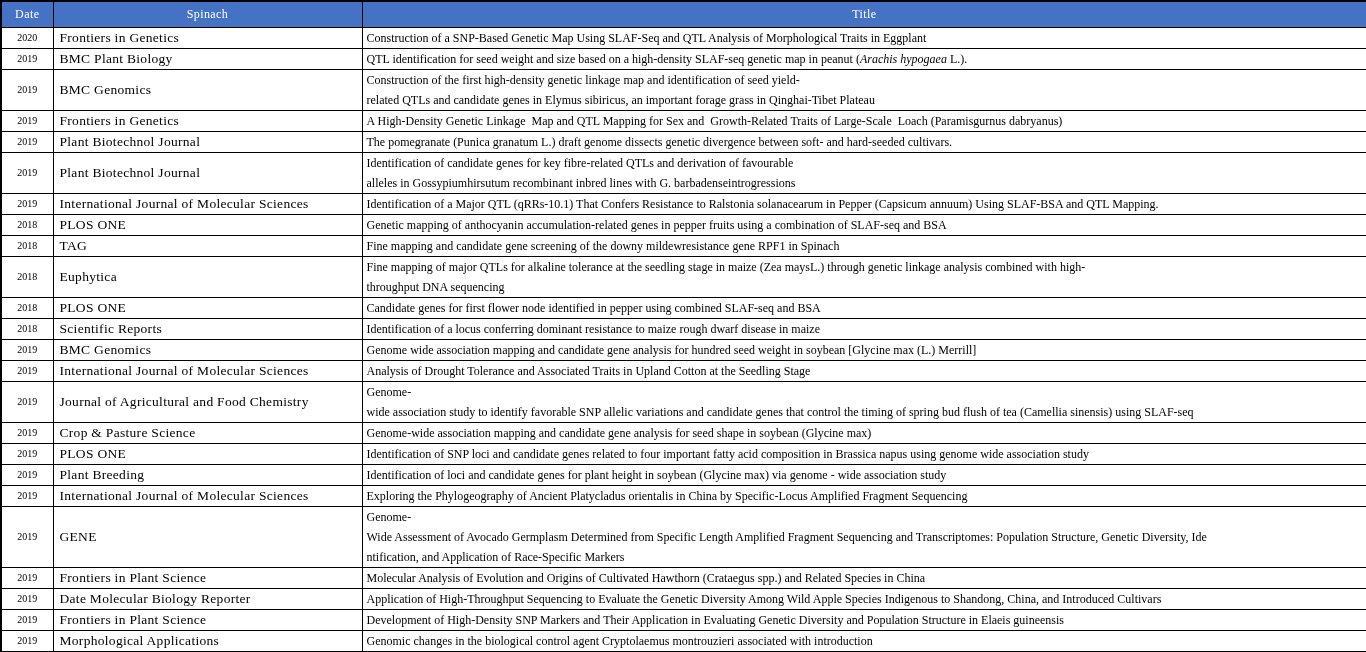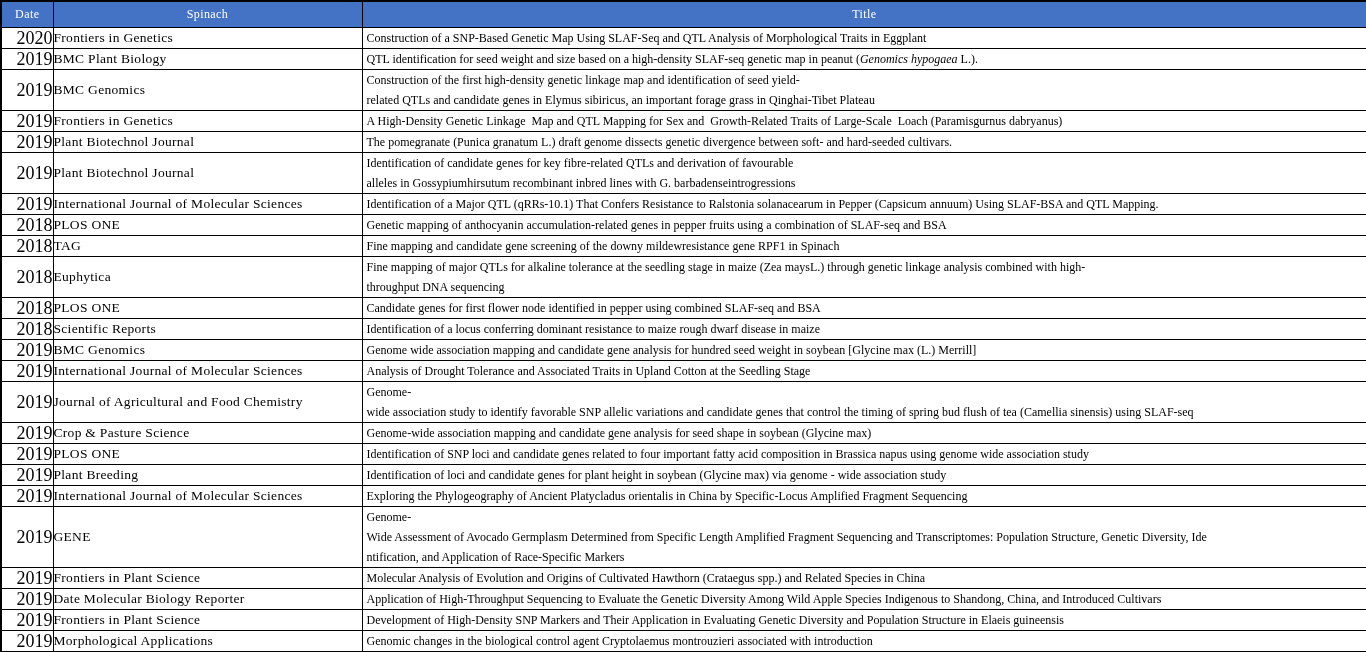--- a/index.html
+++ b/index.html
@@ -30,25 +30,26 @@
     color:var(--header-text);
     font-weight:normal;
     font-size:12px;
     letter-spacing:0.4px;
     height:26px;
     text-align:center;
     padding:0;
   }
   td{line-height:20px;padding:0;}
   td.date-cell{
-    text-align:right;
-    font-size:18px;
+    text-align:center;
+    font-size:10px;
   }
   td.journal-cell{
     text-align:left;
+    padding-left:6px;
     font-size:13.5px;
     letter-spacing:0.3px;
     margin-top:20px;
   }
   td.title-cell{
     text-align:left;
     padding:0 4px;
     font-size:12px;
     white-space:pre-wrap;
     overflow:hidden;
@@ -72,21 +73,21 @@
   </thead>
   <tbody>
       <tr>
         <td class="date-cell">2020</td>
         <td class="journal-cell">Frontiers in Genetics</td>
         <td class="title-cell">Construction of a SNP-Based Genetic Map Using SLAF-Seq and QTL Analysis of Morphological Traits in Eggplant</td>
       </tr>
       <tr>
         <td class="date-cell">2019</td>
         <td class="journal-cell">BMC Plant Biology</td>
-        <td class="title-cell">QTL identification for seed weight and size based on a high-density SLAF-seq genetic map in peanut (<i>Genomics hypogaea</i> L.).</td>
+        <td class="title-cell">QTL identification for seed weight and size based on a high-density SLAF-seq genetic map in peanut (<i>Arachis hypogaea</i> L.).</td>
       </tr>
       <tr>
         <td class="date-cell">2019</td>
         <td class="journal-cell">BMC Genomics</td>
         <td class="title-cell">Construction of the first high-density genetic linkage map and identification of seed yield-
 related QTLs and candidate genes in Elymus sibiricus, an important forage grass in Qinghai-Tibet Plateau</td>
       </tr>
       <tr>
         <td class="date-cell">2019</td>
         <td class="journal-cell">Frontiers in Genetics</td>

